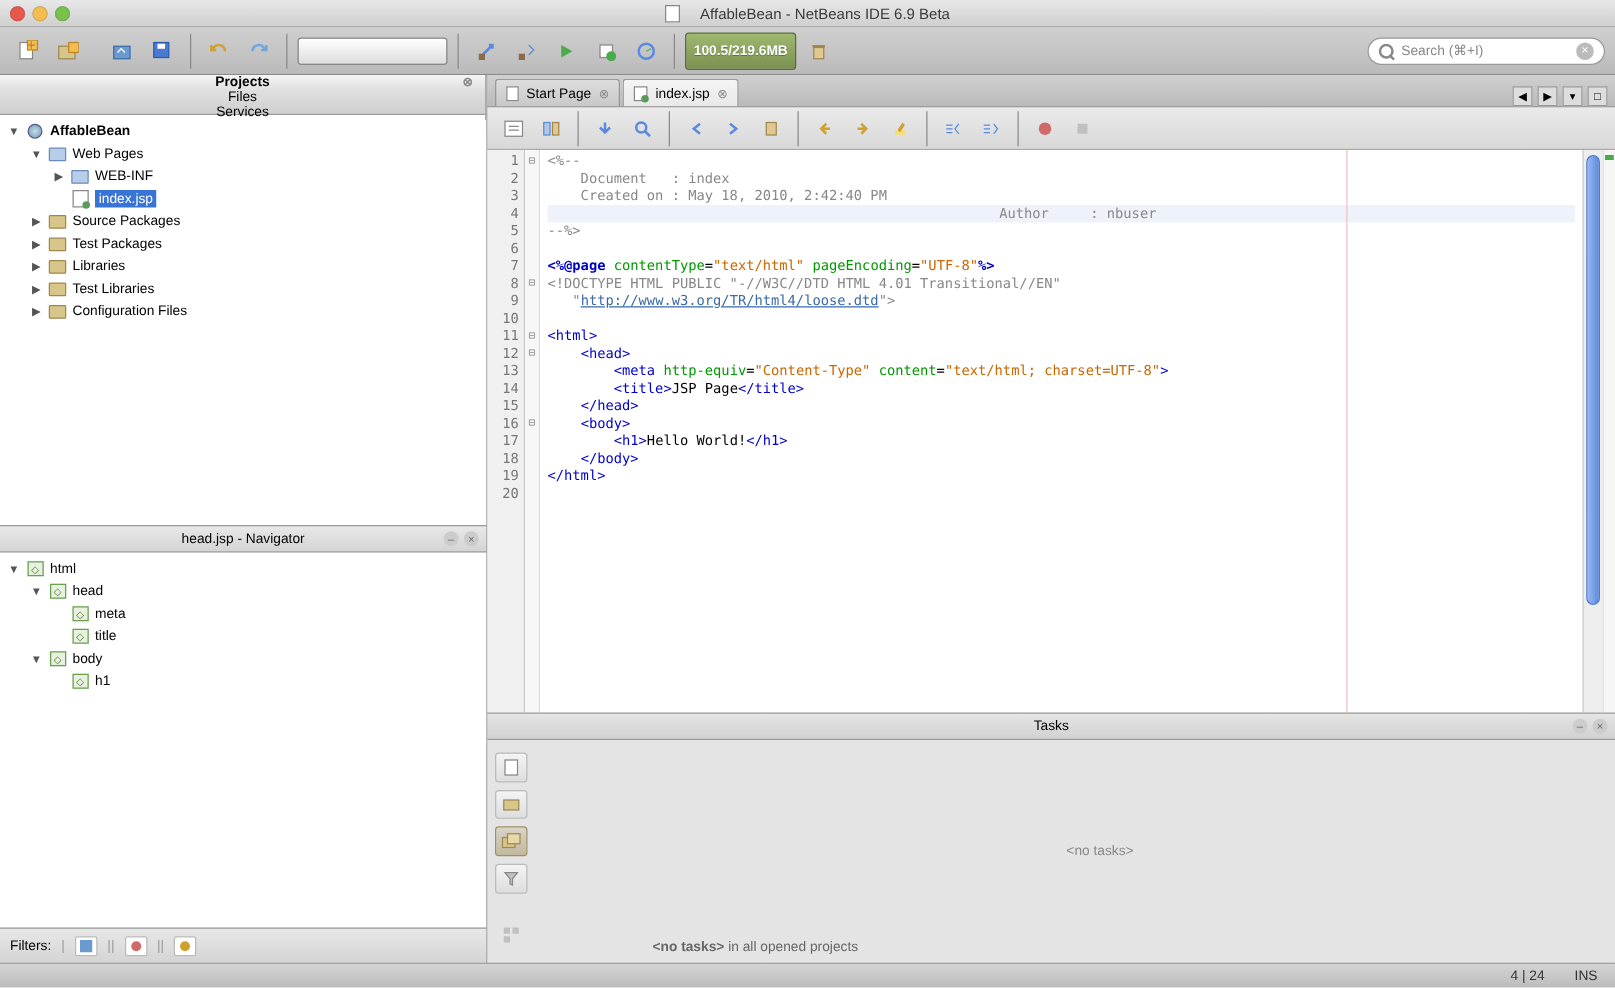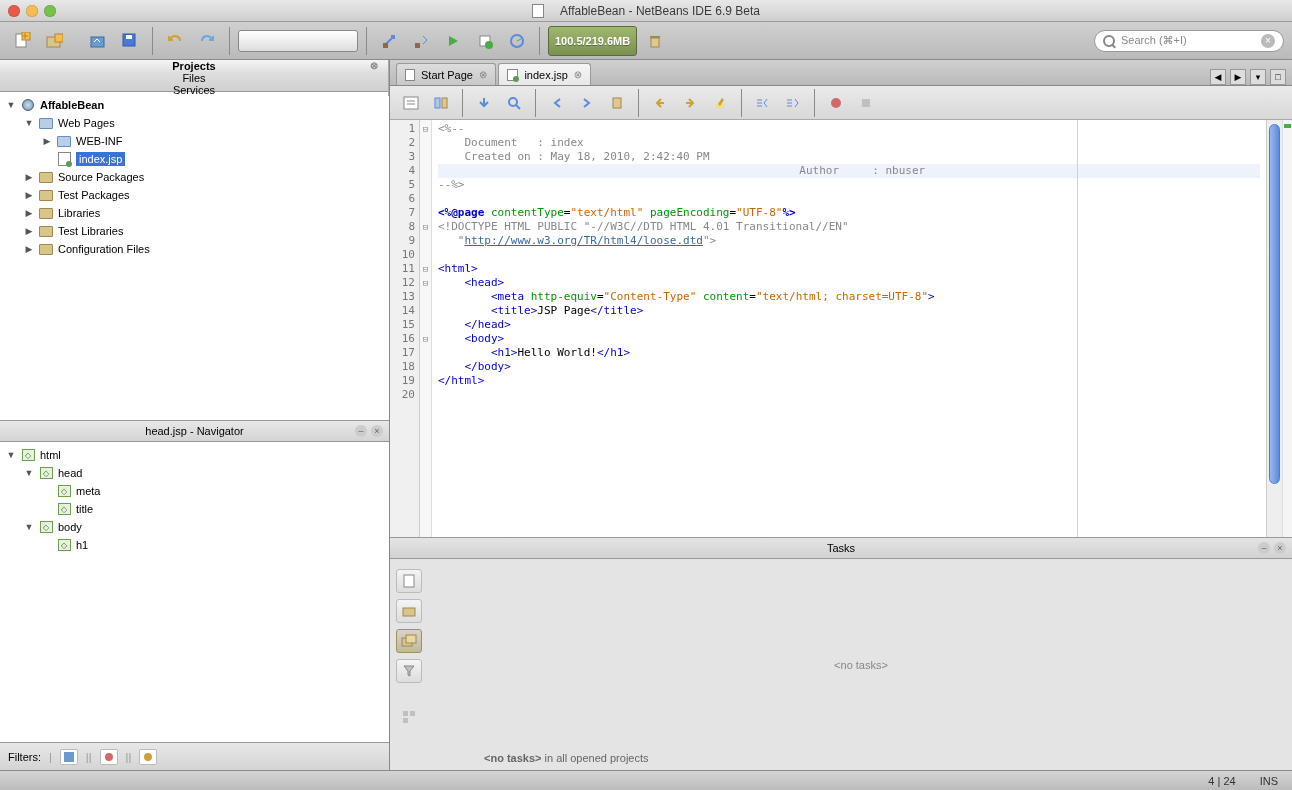--- a/index.html
+++ b/index.html
@@ -60,21 +60,21 @@
 .code .hl { background:#eef3fb;text-align:center;}
 .tag{color:#0000cc;} .attr{color:#009900;} .str{color:#cc6600;} .cmt{color:#888;} .kw{color:#0000cc;font-weight:bold;} .dir{color:#888;} .url{color:#3a6aa8;text-decoration:underline;}
 .rmargin { position:absolute;top:0;bottom:0;left:645px;width:1px;background:#f4c2c2;}
 .scrollbar-v { width:16px;background:#eee;border-left:1px solid #ccc;position:relative;}
 .scrollbar-v .thumb{position:absolute;top:4px;left:2px;right:2px;height:360px;background:linear-gradient(90deg,#9bb8f0,#5a8ae0);border-radius:6px;border:1px solid #4a7ad0;}
 .ovstrip { width:10px;background:#f5f5f5;border-left:1px solid #ddd;position:relative;}
 .ovstrip .mk{position:absolute;left:1px;right:1px;height:4px;background:#4aab4a;top:4px;}
 .tasks-header { height:22px;background:linear-gradient(#e4e4e4,#d2d2d2);border-top:1px solid #999;border-bottom:1px solid #999;display:flex;align-items:center;justify-content:center;position:relative;}
 .tasks-header .icons{position:absolute;right:6px;display:flex;gap:4px;}
 .tasks-header .icons span{width:12px;height:12px;background:#ccc;border-radius:50%;color:#666;font-size:9px;display:flex;align-items:center;justify-content:center;}
-.tasks-body { height:211px;background:#e4e4e4;display:flex;}
+.tasks-body { height:178px;background:#e4e4e4;display:flex;gap:38px;}
 .tasks-sidebar { width:40px;display:flex;flex-direction:column;gap:6px;padding:10px 6px;}
 .tasks-sidebar .tb{width:26px;height:24px;border:1px solid #bbb;background:linear-gradient(#f4f4f4,#ddd);border-radius:3px;display:flex;align-items:center;justify-content:center;}
 .tasks-sidebar .tb.sel{background:linear-gradient(#d8d4c8,#c0b8a0);border-color:#a09060;}
 .tasks-content { flex:1;position:relative;}
 .tasks-content .center{position:absolute;top:50%;left:50%;transform:translate(-50%,-50%);color:#888;}
 .tasks-status { position:absolute;bottom:6px;left:54px;color:#666;}
 .statusbar { height:20px;background:linear-gradient(#d4d4d4,#bcbcbc);border-top:1px solid #8a8a8a;display:flex;align-items:center;justify-content:flex-end;padding:0 14px;gap:24px;font-size:11px;color:#333;}
 svg { display:block;}
 </style>
 </head>

